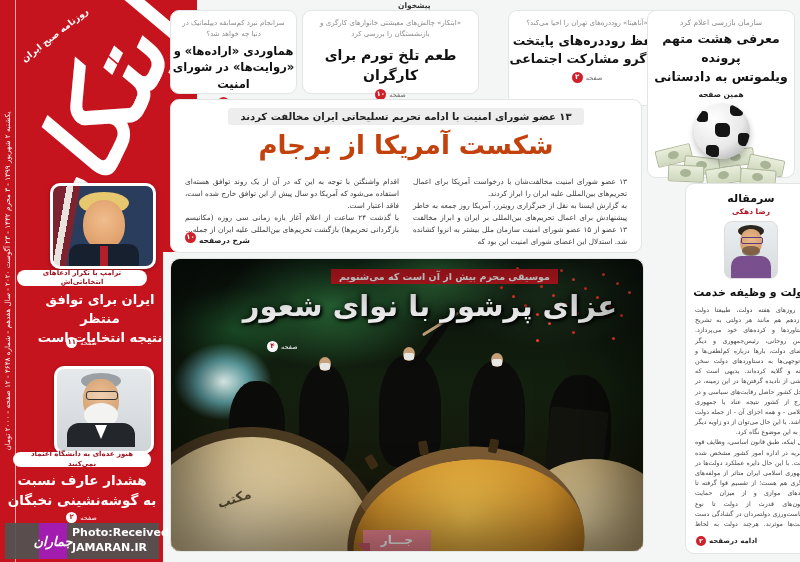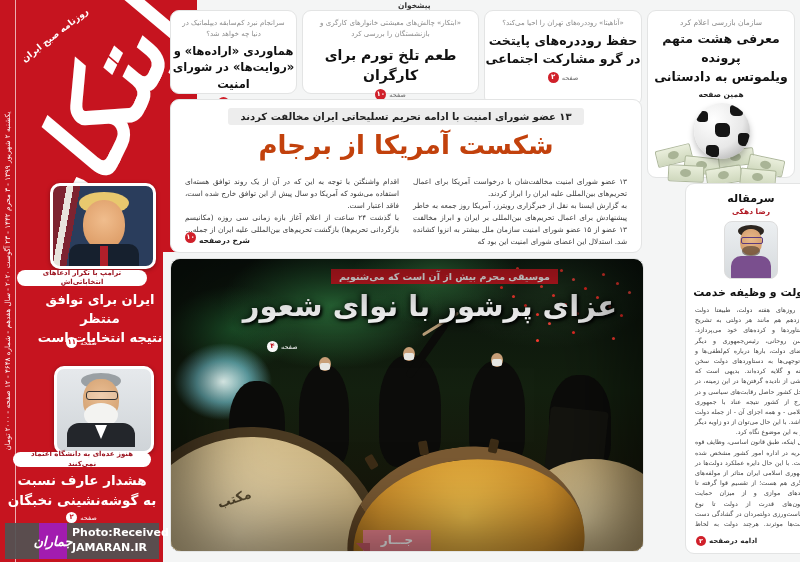--- a/index.html
+++ b/index.html
@@ -223,21 +223,21 @@
 <div class="card" style="left:302px;top:10px;width:177px;height:84px;">
   <div class="kick pre">«ابتکار» چالش‌های معیشتی خانوارهای کارگری و
 بازنشستگان را بررسی کرد</div>
   <div class="hl" style="font-size:14px;margin-top:5px;">طعم تلخ تورم برای کارگران</div>
   <div class="badge">
     <span class="w">صفحه</span>
     <span class="c">۱۰</span>
   </div>
 </div>
 
-<div class="card" style="left:484px;top:10px;width:158px;height:96px;">
+<div class="card" style="left:508px;top:10px;width:158px;height:96px;">
   <div class="kick">«آناهیتا» روددره‌های تهران را احیا می‌کند؟</div>
   <div class="hl pre" style="font-size:12.5px;">حفظ روددره‌های پایتخت
 در گرو مشارکت اجتماعی</div>
   <div class="badge">
     <span class="w">صفحه</span>
     <span class="c">۲</span>
   </div>
 </div>
 
 <div class="card" style="left:170px;top:99px;width:472px;height:154px;">

